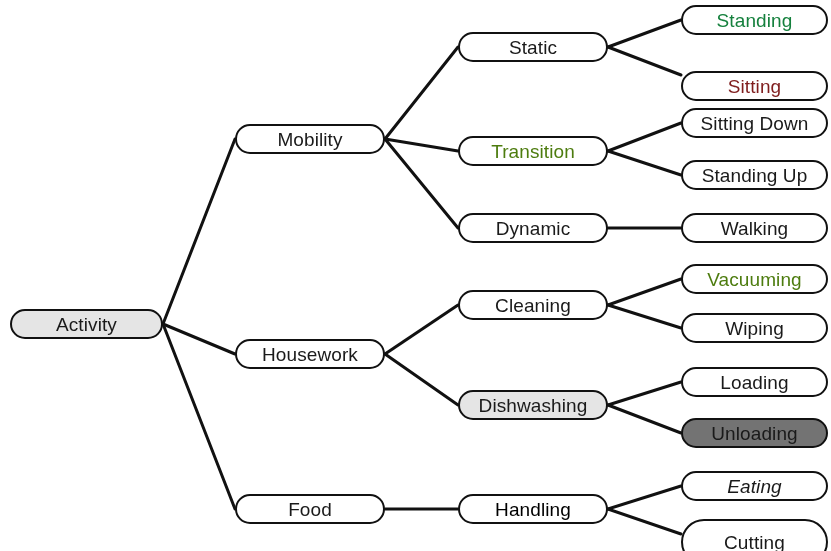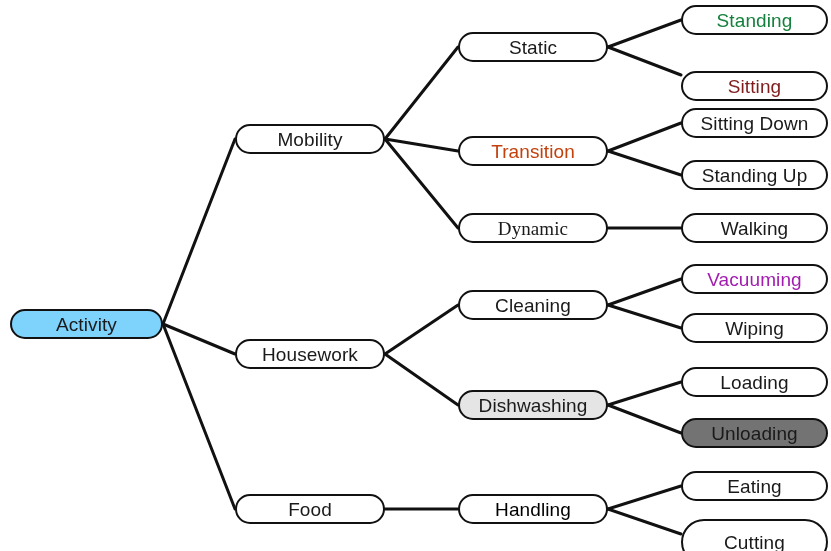--- a/index.html
+++ b/index.html
@@ -64,39 +64,39 @@
       <line x1="608" y1="151" x2="681" y2="175" stroke="#111111" stroke-width="3" stroke-linecap="round"></line>
       <line x1="608" y1="228" x2="681" y2="228" stroke="#111111" stroke-width="3" stroke-linecap="round"></line>
       <line x1="608" y1="305" x2="681" y2="279" stroke="#111111" stroke-width="3" stroke-linecap="round"></line>
       <line x1="608" y1="305" x2="681" y2="328" stroke="#111111" stroke-width="3" stroke-linecap="round"></line>
       <line x1="608" y1="405" x2="681" y2="382" stroke="#111111" stroke-width="3" stroke-linecap="round"></line>
       <line x1="608" y1="405" x2="681" y2="433" stroke="#111111" stroke-width="3" stroke-linecap="round"></line>
       <line x1="608" y1="509" x2="681" y2="486" stroke="#111111" stroke-width="3" stroke-linecap="round"></line>
       <line x1="608" y1="509" x2="681" y2="534" stroke="#111111" stroke-width="3" stroke-linecap="round"></line>
     </svg>
   <div id="node-layer">
-      <div class="node" style="left: 10px; top: 309px; width: 153px; height: 30px; background: #7dd3fc; border-color: rgb(17, 17, 17); color: rgb(26, 26, 26);">
+      <div class="node" style="left: 10px; top: 309px; width: 153px; height: 30px; background: #e5e5e5; border-color: rgb(17, 17, 17); color: rgb(26, 26, 26);">
         <span class="node-label">Activity</span>
       </div>
       <div class="node" style="left: 235px; top: 124px; width: 150px; height: 30px; background: rgb(255, 255, 255); border-color: rgb(17, 17, 17); color: rgb(26, 26, 26);">
         <span class="node-label">Mobility</span>
       </div>
       <div class="node" style="left: 235px; top: 339px; width: 150px; height: 30px; background: rgb(255, 255, 255); border-color: rgb(17, 17, 17); color: rgb(26, 26, 26);">
         <span class="node-label">Housework</span>
       </div>
       <div class="node" style="left: 235px; top: 494px; width: 150px; height: 30px; background: rgb(255, 255, 255); border-color: rgb(17, 17, 17); color: rgb(26, 26, 26);">
         <span class="node-label">Food</span>
       </div>
       <div class="node" style="left: 458px; top: 32px; width: 150px; height: 30px; background: rgb(255, 255, 255); border-color: rgb(17, 17, 17); color: rgb(26, 26, 26);">
         <span class="node-label">Static</span>
       </div>
-      <div class="node" style="left: 458px; top: 136px; width: 150px; height: 30px; background: rgb(255, 255, 255); border-color: rgb(17, 17, 17); color: #c2410c;">
+      <div class="node" style="left: 458px; top: 136px; width: 150px; height: 30px; background: rgb(255, 255, 255); border-color: rgb(17, 17, 17); color: #4d7c0f;">
         <span class="node-label">Transition</span>
       </div>
-      <div class="node" style="left: 458px; top: 213px; width: 150px; height: 30px; background: rgb(255, 255, 255); border-color: rgb(17, 17, 17); color: rgb(26, 26, 26); font-family: Liberation Serif, serif;">
+      <div class="node" style="left: 458px; top: 213px; width: 150px; height: 30px; background: rgb(255, 255, 255); border-color: rgb(17, 17, 17); color: rgb(26, 26, 26);">
         <span class="node-label">Dynamic</span>
       </div>
       <div class="node" style="left: 458px; top: 290px; width: 150px; height: 30px; background: rgb(255, 255, 255); border-color: rgb(17, 17, 17); color: rgb(26, 26, 26);">
         <span class="node-label">Cleaning</span>
       </div>
       <div class="node" style="left: 458px; top: 390px; width: 150px; height: 30px; background: #e5e5e5; border-color: rgb(17, 17, 17); color: rgb(26, 26, 26);">
         <span class="node-label">Dishwashing</span>
       </div>
       <div class="node" style="left: 458px; top: 494px; width: 150px; height: 30px; background: rgb(255, 255, 255); border-color: rgb(17, 17, 17); color: #000000;">
         <span class="node-label">Handling</span>
@@ -109,32 +109,32 @@
       </div>
       <div class="node" style="left: 681px; top: 108px; width: 147px; height: 30px; background: rgb(255, 255, 255); border-color: rgb(17, 17, 17); color: rgb(26, 26, 26);">
         <span class="node-label">Sitting Down</span>
       </div>
       <div class="node" style="left: 681px; top: 160px; width: 147px; height: 30px; background: rgb(255, 255, 255); border-color: rgb(17, 17, 17); color: rgb(26, 26, 26);">
         <span class="node-label">Standing Up</span>
       </div>
       <div class="node" style="left: 681px; top: 213px; width: 147px; height: 30px; background: rgb(255, 255, 255); border-color: rgb(17, 17, 17); color: rgb(26, 26, 26);">
         <span class="node-label">Walking</span>
       </div>
-      <div class="node" style="left: 681px; top: 264px; width: 147px; height: 30px; background: rgb(255, 255, 255); border-color: rgb(17, 17, 17); color: #a21caf;">
+      <div class="node" style="left: 681px; top: 264px; width: 147px; height: 30px; background: rgb(255, 255, 255); border-color: rgb(17, 17, 17); color: #4d7c0f;">
         <span class="node-label">Vacuuming</span>
       </div>
       <div class="node" style="left: 681px; top: 313px; width: 147px; height: 30px; background: rgb(255, 255, 255); border-color: rgb(17, 17, 17); color: rgb(26, 26, 26);">
         <span class="node-label">Wiping</span>
       </div>
       <div class="node" style="left: 681px; top: 367px; width: 147px; height: 30px; background: rgb(255, 255, 255); border-color: rgb(17, 17, 17); color: rgb(26, 26, 26);">
         <span class="node-label">Loading</span>
       </div>
       <div class="node" style="left: 681px; top: 418px; width: 147px; height: 30px; background: #737373; border-color: rgb(17, 17, 17); color: rgb(26, 26, 26);">
         <span class="node-label">Unloading</span>
       </div>
-      <div class="node" style="left: 681px; top: 471px; width: 147px; height: 30px; background: rgb(255, 255, 255); border-color: rgb(17, 17, 17); color: rgb(26, 26, 26);">
+      <div class="node" style="left: 681px; top: 471px; width: 147px; height: 30px; background: rgb(255, 255, 255); border-color: rgb(17, 17, 17); color: rgb(26, 26, 26); font-style: italic;">
         <span class="node-label">Eating</span>
       </div>
       <div class="node" style="left: 681px; top: 519px; width: 147px; height: 46px; background: rgb(255, 255, 255); border-color: rgb(17, 17, 17); color: rgb(26, 26, 26);">
         <span class="node-label">Cutting</span>
       </div>
     </div>
 </div>
 
 </body></html>

